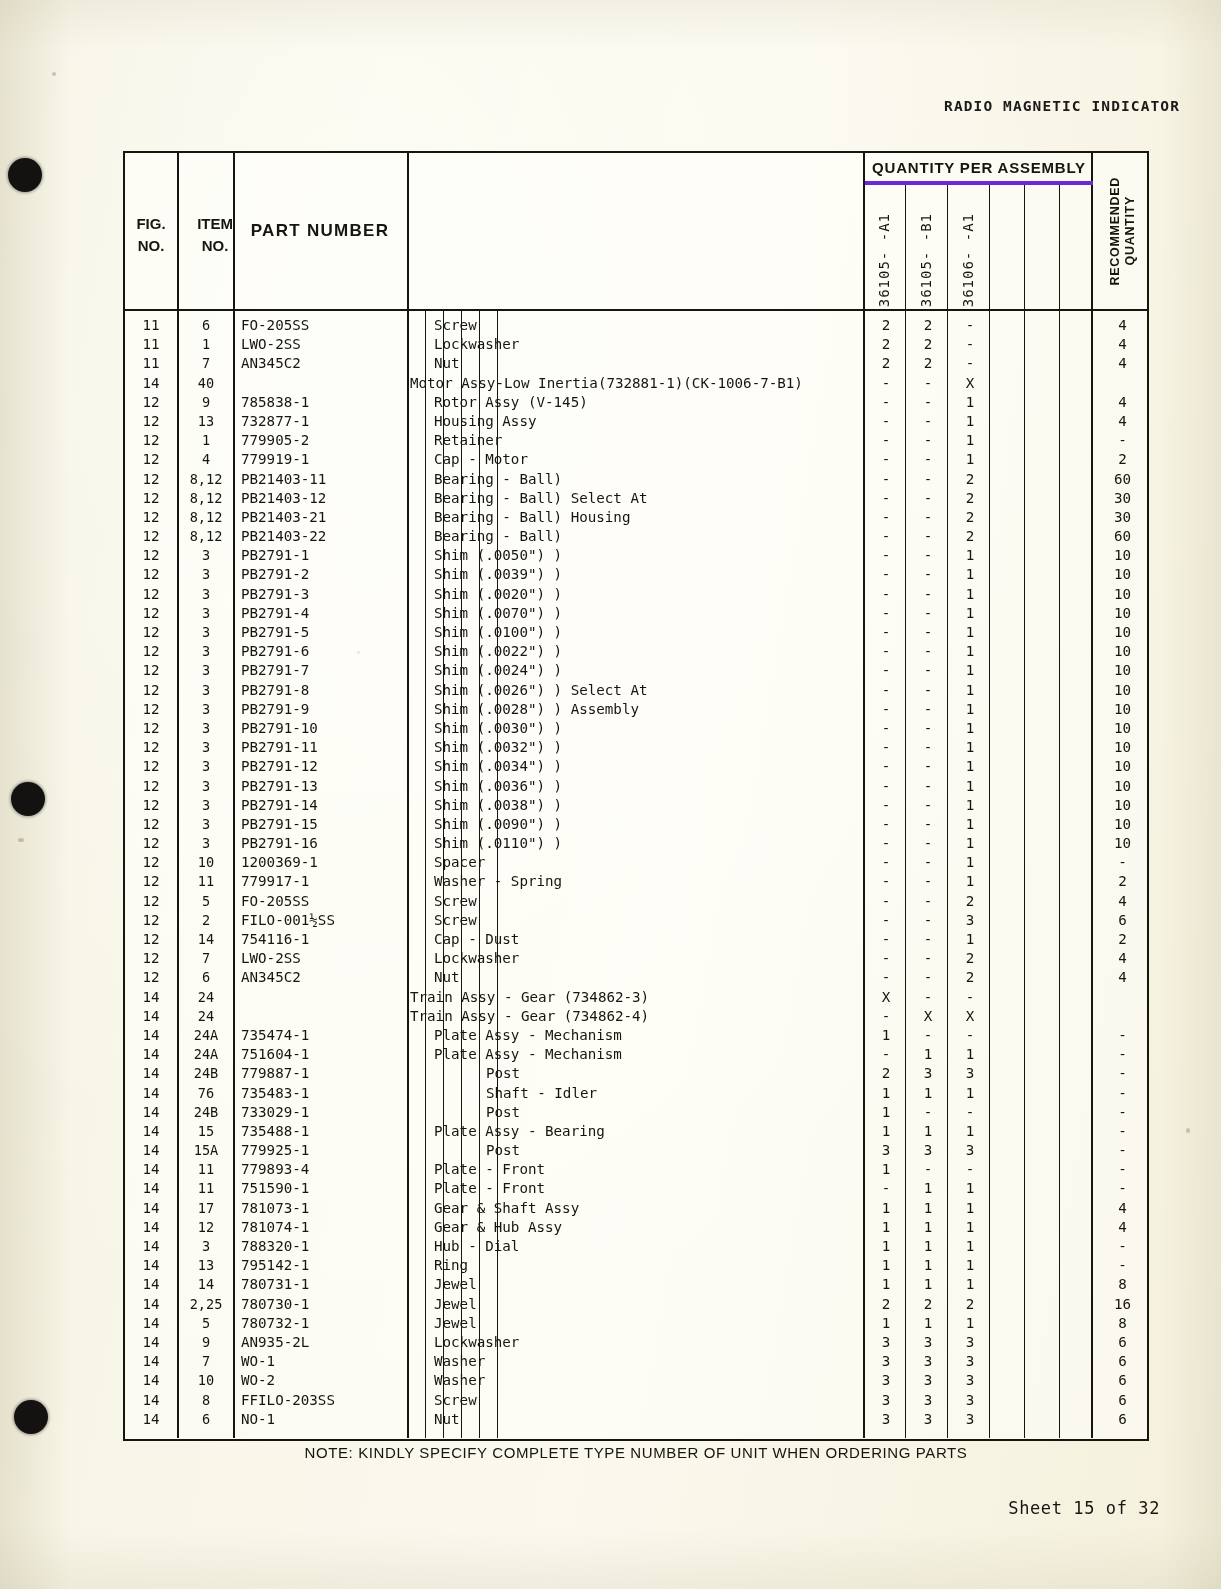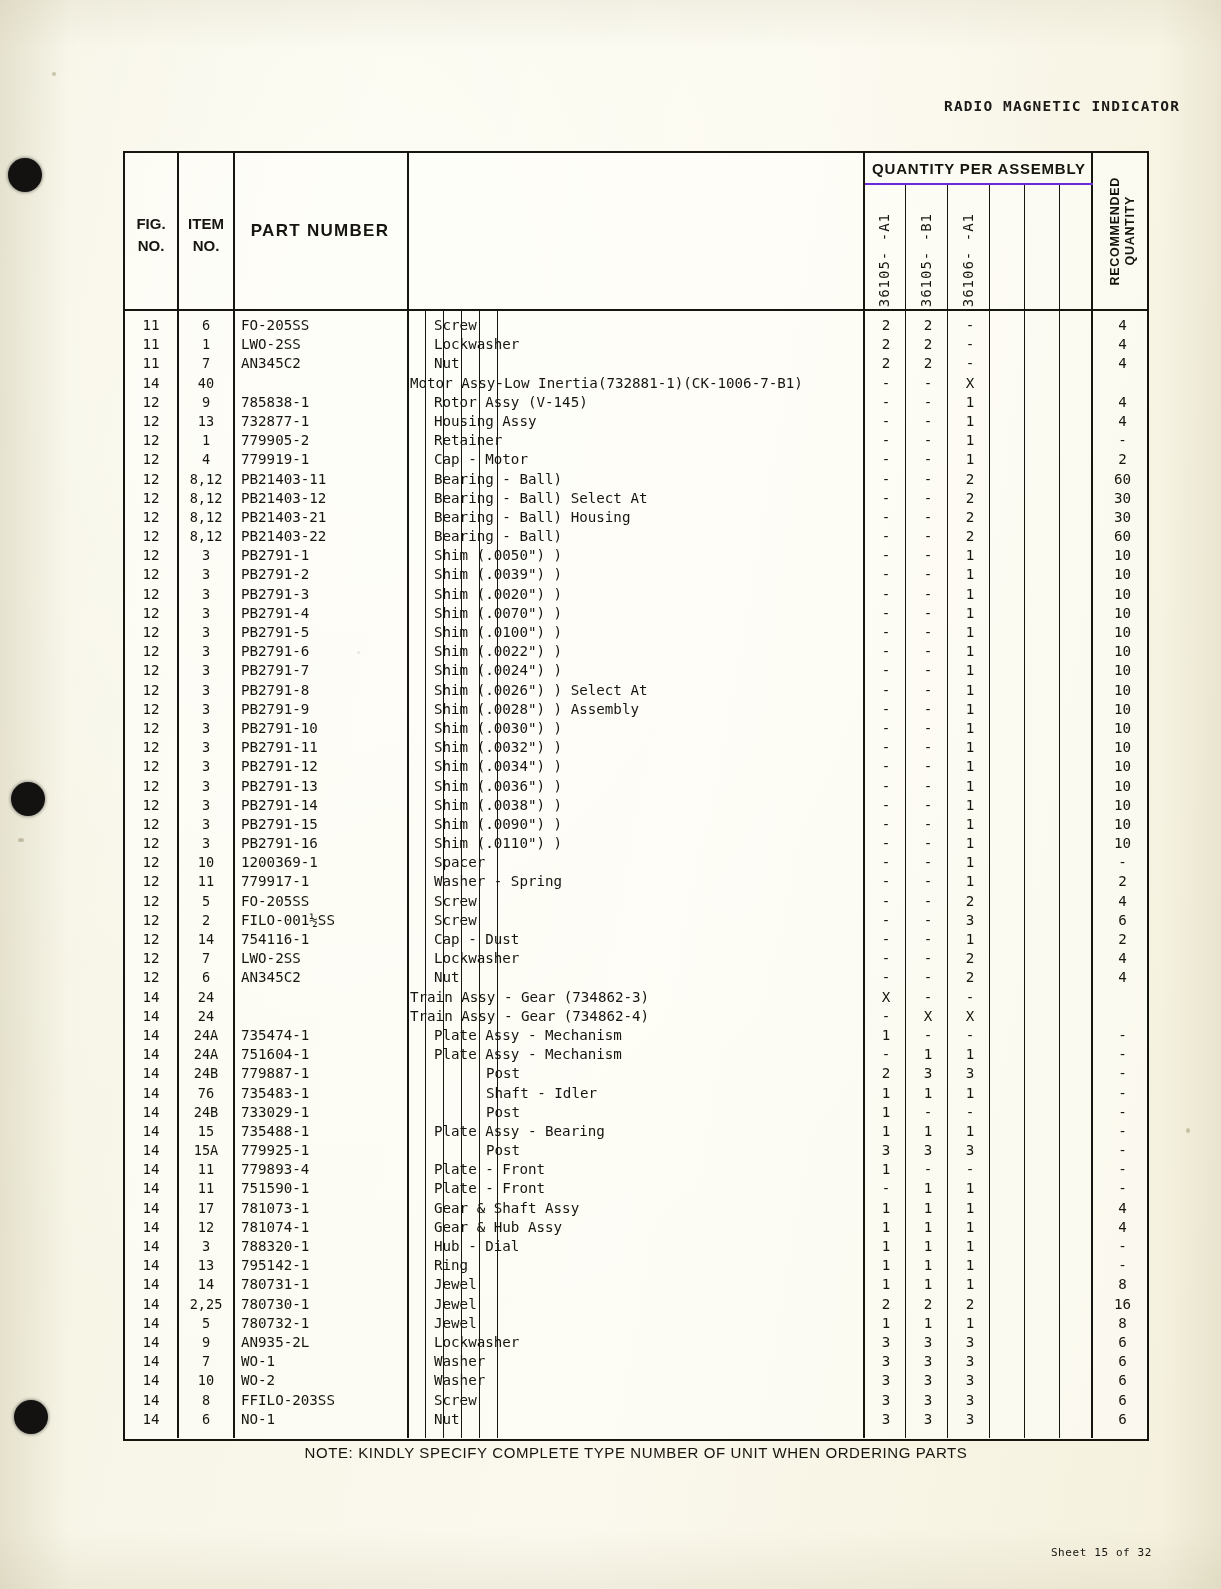--- a/index.html
+++ b/index.html
@@ -66,28 +66,28 @@
 
   .hcell{
     position:absolute;
     display:flex;align-items:center;justify-content:center;
     text-align:center;
     font-family:"Liberation Sans",sans-serif;
     font-weight:bold;
     color:#16150f;
   }
   .h-fig{left:0;width:52px;top:52px;height:60px;font-size:15px;line-height:1.45;}
-  .h-item{left:54px;width:54px;top:52px;height:60px;font-size:15px;line-height:1.45;}
+  .h-item{left:54px;width:54px;top:52px;height:60px;font-size:15px;line-height:1.45;justify-content:flex-end;}
   .h-part{left:110px;width:170px;top:0;bottom:0;height:auto;font-size:17px;letter-spacing:1.3px;}
   .h-desc{left:285px;width:455px;top:0;bottom:0;height:auto;font-size:17px;letter-spacing:1.3px;}
 
   .qpa-title{
     position:absolute;left:740px;width:228px;top:0;height:32px;
     display:flex;align-items:center;justify-content:center;
-    border-bottom:2px solid #6d28d9;
+    border-bottom:4px solid #6d28d9;
     font-family:"Liberation Sans",sans-serif;
     font-weight:bold;font-size:15px;letter-spacing:0.8px;
     color:#16150f;
     box-sizing:border-box;
   }
 
   .vcode{
     position:absolute;top:32px;height:126px;
     display:flex;align-items:flex-end;justify-content:center;
     padding-bottom:4px;
@@ -137,26 +137,25 @@
   .indent2{padding-left:48px;margin-left:28px;}
 
   .footer-note{
     position:absolute;left:123px;top:1444px;width:1026px;
     text-align:center;
     font-family:"Liberation Sans",sans-serif;
     font-size:15px;letter-spacing:0.6px;
     color:#16150f;
   }
   .sheet-num{
-    position:absolute;left:0;top:1498px;width:1152px;
+    position:absolute;left:8px;top:1498px;width:1152px;
     text-align:right;
     font-family:"DejaVu Sans Mono",monospace;
-    font-size:11px;letter-spacing:0.6px;
+    font-size:17px;letter-spacing:0.6px;
     color:#16150f;
-    margin-top:48px;
   }
   .speck{position:absolute;background:rgba(120,108,70,0.35);border-radius:50%;pointer-events:none;}
 </style>
 </head>
 <body>
 
 <div class="paper-tone"></div>
 <div class="edge-shade"></div>
 
 <div class="punch p1"></div>

